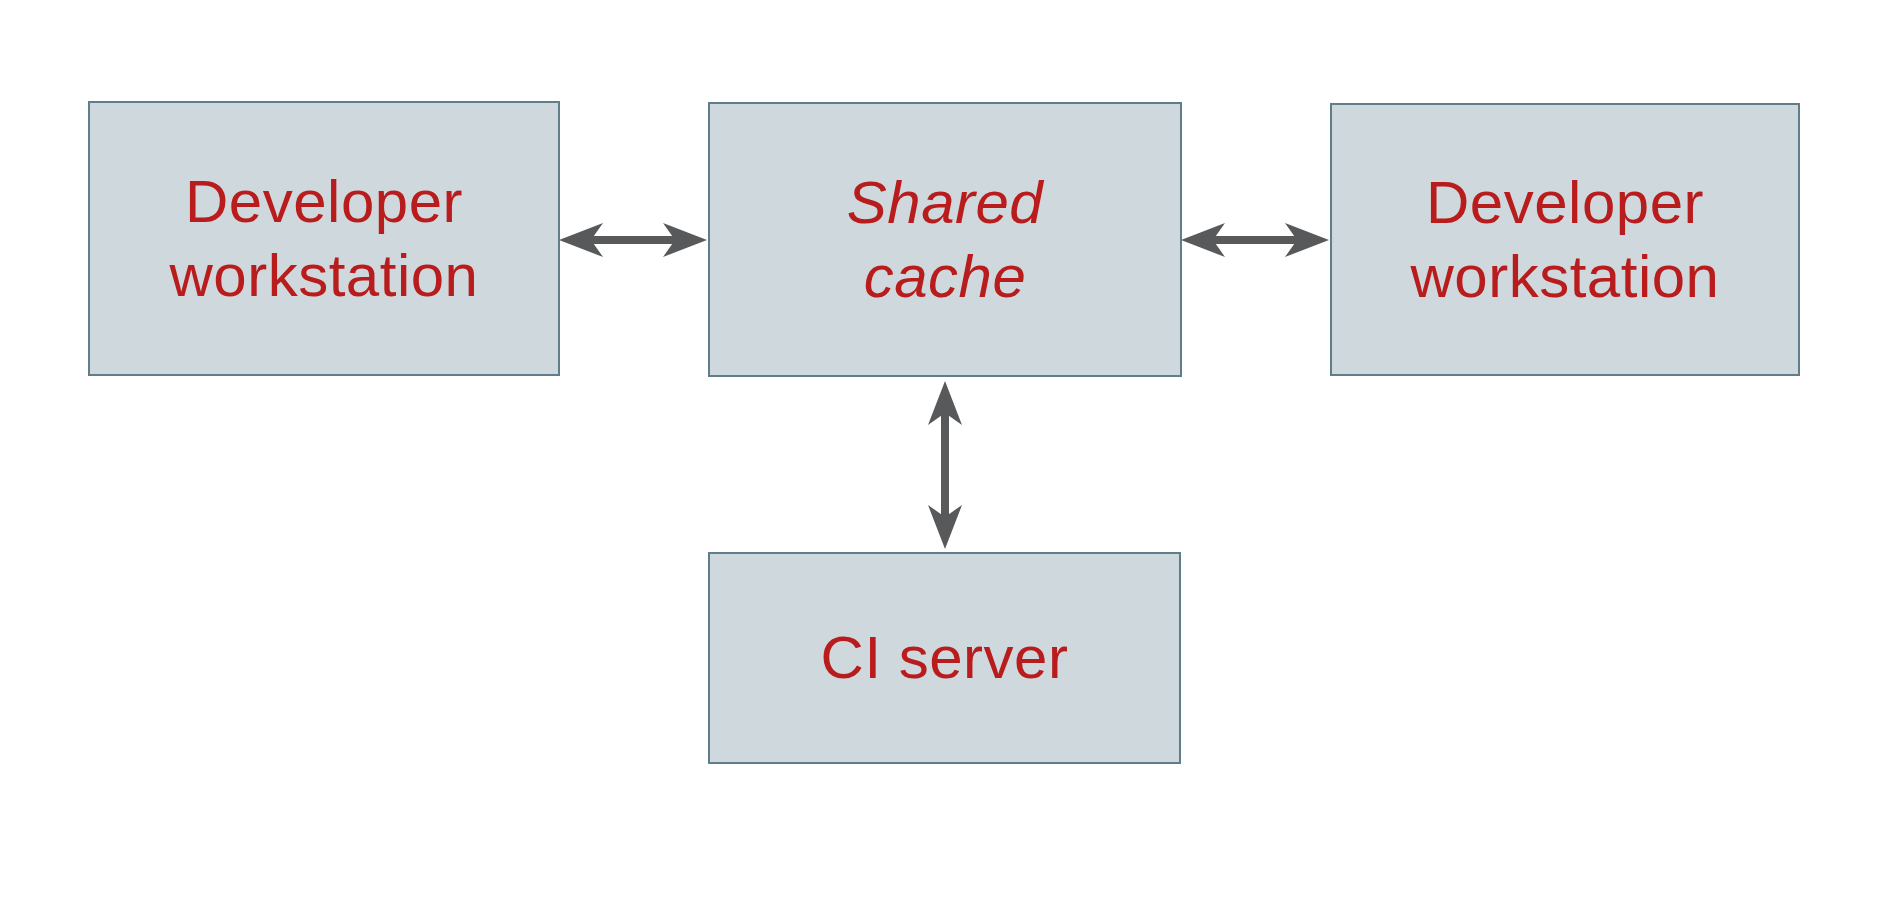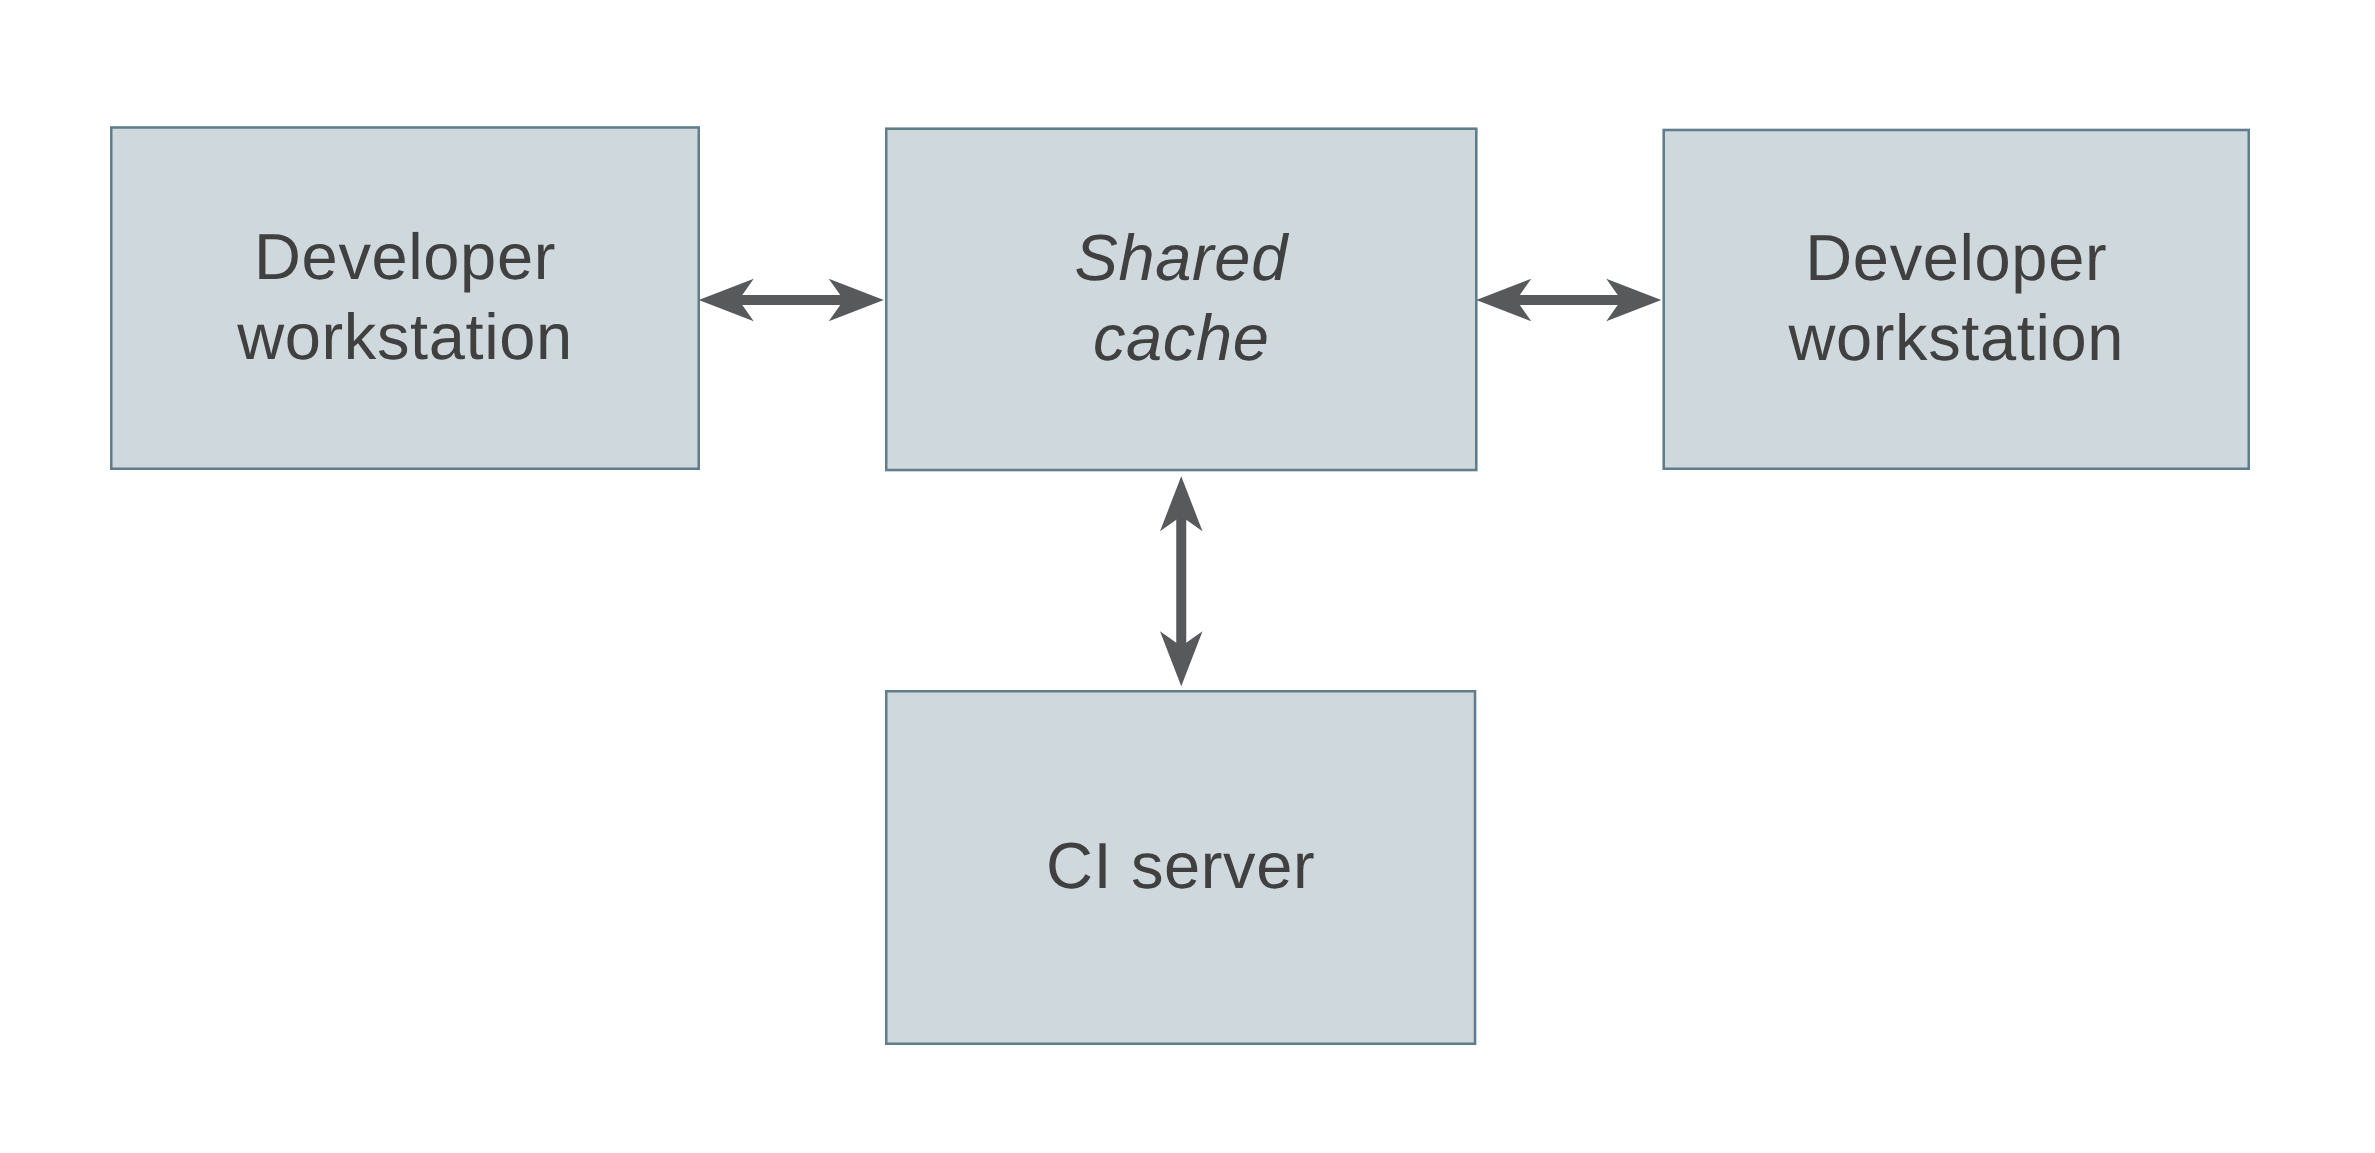--- a/index.html
+++ b/index.html
@@ -18,31 +18,31 @@
   .node {
     position: absolute;
     background: #cfd8dc;
     border: 2px solid #5f7d8b;
     box-sizing: border-box;
     display: flex;
     align-items: center;
     justify-content: center;
   }
   .node-label {
-    font-size: 52px;
+    font-size: 60px;
     line-height: 1.22;
-    color: #404040;
+    color: #b91c1c;
     text-align: center;
     white-space: pre-line;
     letter-spacing: 0.5px;
   }
   .node-dev-left   { left: 88px;   top: 101px; width: 472px; height: 275px; }
   .node-cache      { left: 708px;  top: 102px; width: 474px; height: 275px; font-style: italic; }
   .node-dev-right  { left: 1330px; top: 103px; width: 470px; height: 273px; }
-  .node-ci         { left: 708px;  top: 552px; width: 473px; height: 284px; }
+  .node-ci         { left: 708px;  top: 552px; width: 473px; height: 212px; }
   .arrow {
     position: absolute;
     display: block;
   }
   .arrow-left     { left: 558px;  top: 218px; }
   .arrow-right    { left: 1180px; top: 218px; }
   .arrow-vertical { left: 923px;  top: 380px; }
 </style>
 </head>
 <body>

